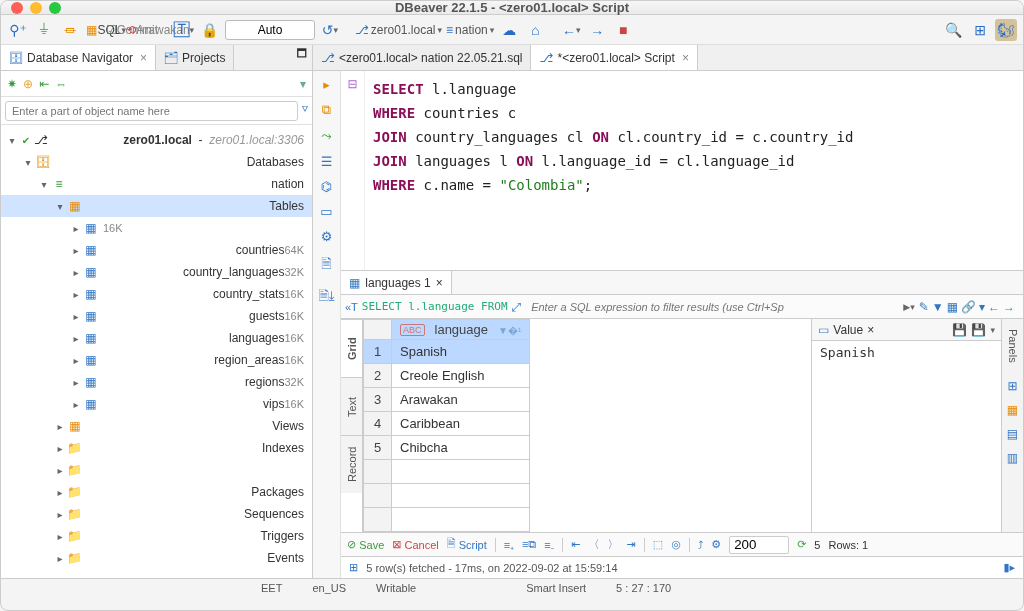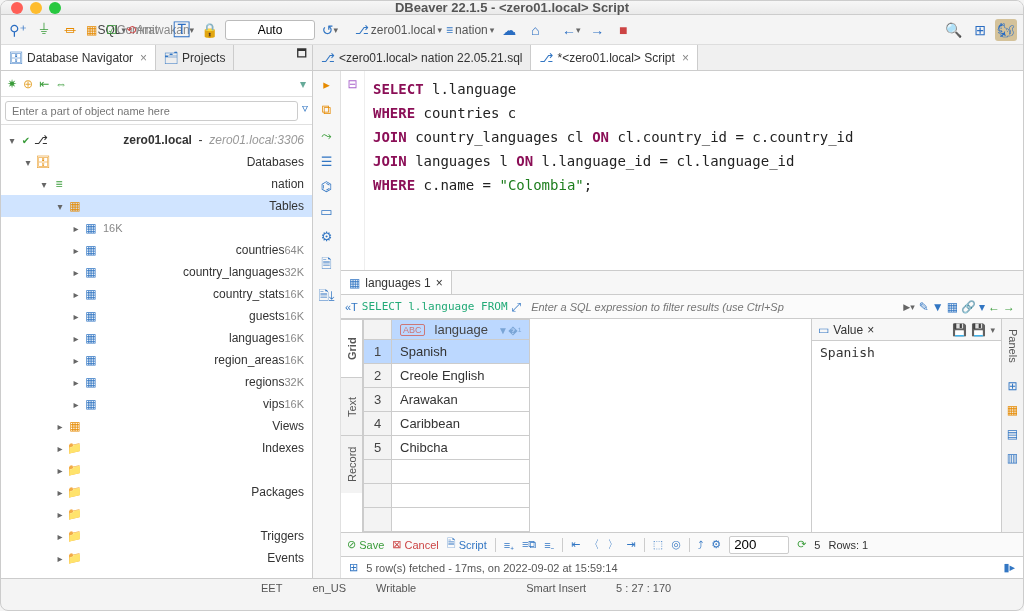--- a/index.html
+++ b/index.html
@@ -305,20 +305,21 @@
           <span class="ic folder">📁</span>
       </div>
       <div class="tree-row" style="padding-left:52px">
         <span class="tw">▸</span>
           <span class="ic folder">📁</span>
         <span class="tree-label">Packages</span>
       </div>
       <div class="tree-row" style="padding-left:52px">
         <span class="tw">▸</span>
           <span class="ic folder">📁</span>
+        <span class="tree-label">Sequences</span>
       </div>
       <div class="tree-row" style="padding-left:52px">
         <span class="tw">▸</span>
           <span class="ic folder">📁</span>
         <span class="tree-label">Triggers</span>
       </div>
       <div class="tree-row" style="padding-left:52px">
         <span class="tw">▸</span>
           <span class="ic folder">📁</span>
         <span class="tree-label">Events</span>

